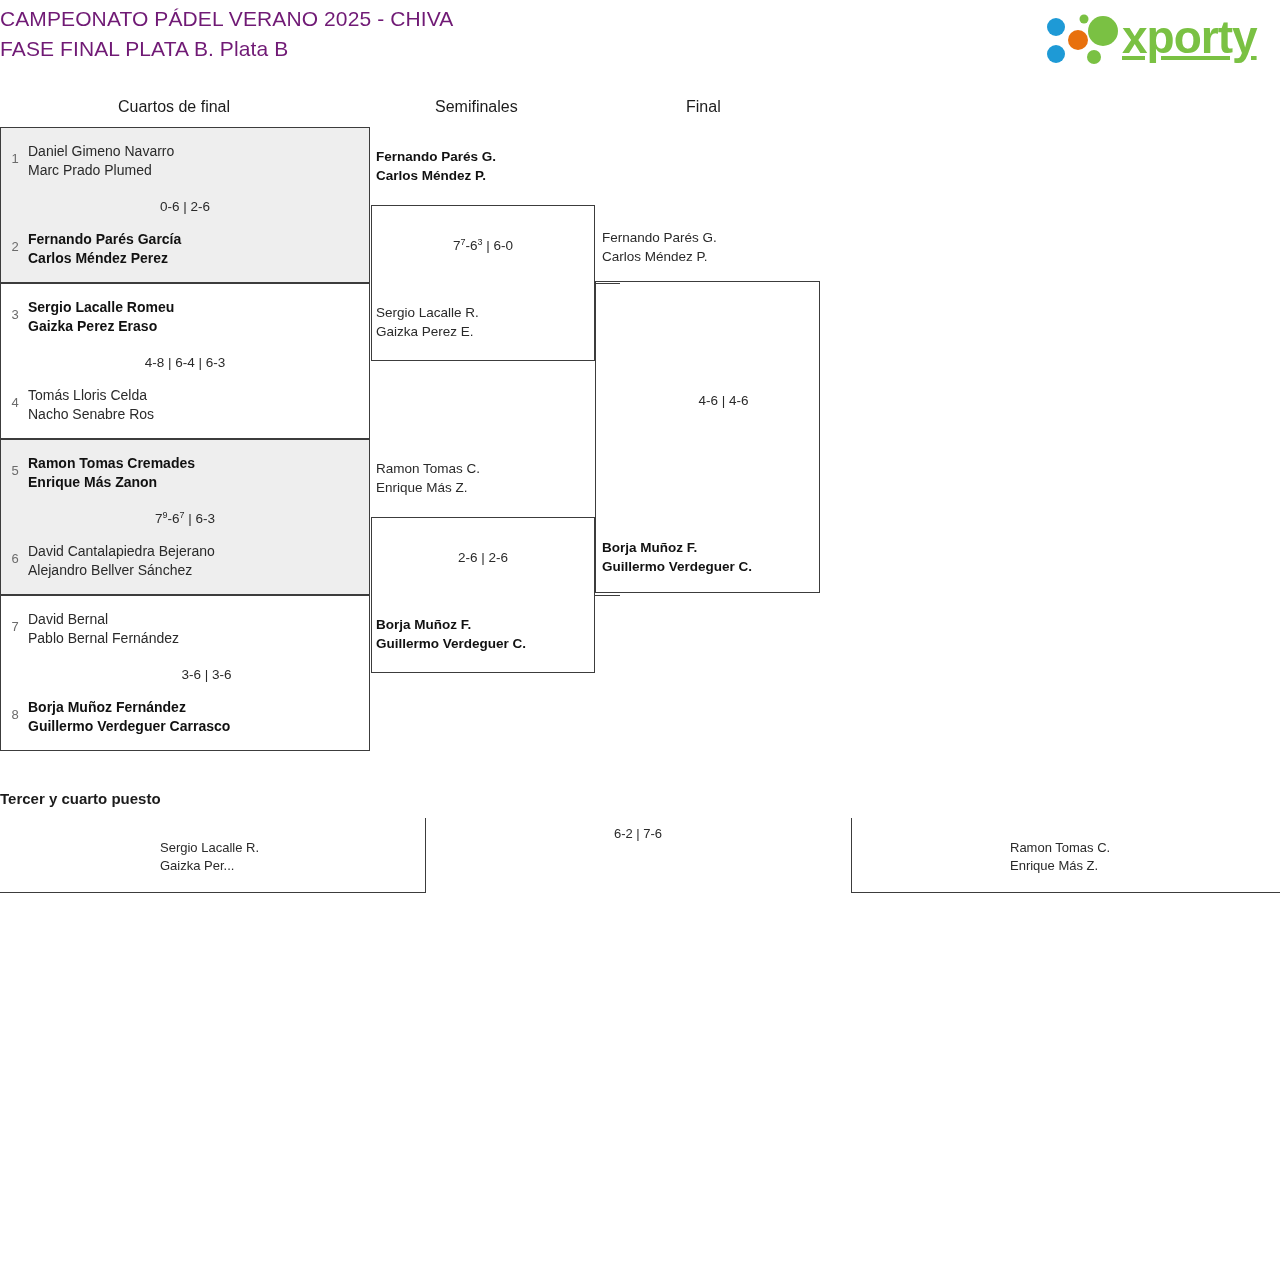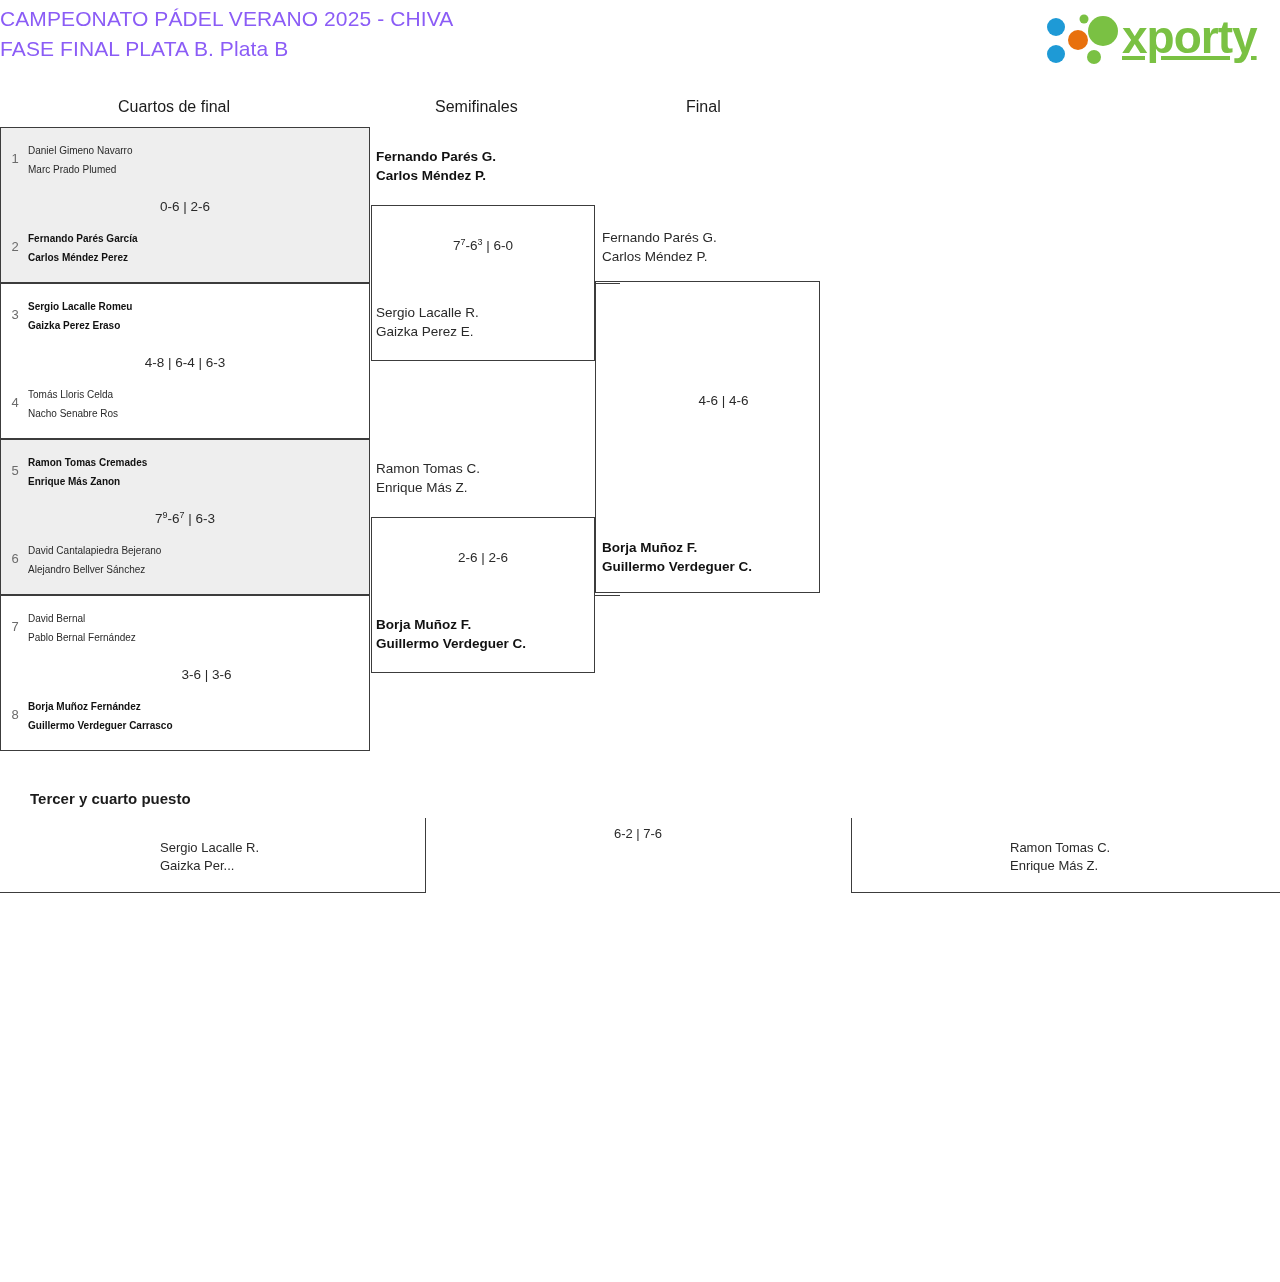--- a/index.html
+++ b/index.html
@@ -8,21 +8,21 @@
     background: #ffffff;
     font-family: "Liberation Sans", sans-serif;
     color: #1a1a1a;
     overflow: hidden;
   }
   .page { position: relative; width: 1280px; height: 1282px; }
 
   
   .title-block { position: absolute; left: 0; top: 4px; }
   .title-line {
-    font-size: 21px; font-weight: 400; color: #8b5cf6;
+    font-size: 21px; font-weight: 400; color: #701a75;
     line-height: 30px; letter-spacing: 0.1px; white-space: nowrap;
   }
   .logo { position: absolute; right: 8px; top: 8px; width: 236px; height: 60px; }
   .logo-dots { position: absolute; left: 8px; top: 6px; width: 78px; height: 50px; }
   .logo-text {
     position: absolute; left: 86px; top: 0px;
     font-size: 46px; font-weight: 700; color: #7ac143;
     letter-spacing: -1px; line-height: 58px; text-decoration: underline;
   }
 
@@ -43,21 +43,21 @@
 
   .team-row { position: absolute; left: 0; width: 100%; height: 42px; }
   .team-row.top { top: 12px; }
   .team-row.bottom { bottom: 12px; }
   .seed {
     position: absolute; left: 7px; top: 11px; width: 14px;
     text-align: center; font-size: 13px; color: #6b6b6b; line-height: 16px;
   }
   .names { position: absolute; left: 27px; top: 2px; }
   .names div {
-    font-size: 10px; line-height: 18.5px; color: #2a2a2a; white-space: nowrap;
+    font-size: 14px; line-height: 18.5px; color: #2a2a2a; white-space: nowrap;
   }
   .names.win div { font-weight: 700; color: #111111; }
 
   .score {
     position: absolute; width: 100%; text-align: center;
     font-size: 13.5px; color: #2a2a2a; line-height: 18px;
   }
   .score sup { font-size: 9px; vertical-align: super; line-height: 0; }
 
   
@@ -225,21 +225,21 @@
   </div>
 
   <div class="br-box" style="left:595px; top:281px; width:225px; height:312px;"></div>
   <div class="score" style="left:595px; top:392px; width:257px;">4-6 | 4-6</div>
 
   <div class="br-label win" style="left:602px; top:539px;">
     <div>Borja Muñoz F.</div>
     <div>Guillermo Verdeguer C.</div>
   </div>
 
-  <div class="third-title" style="left:0px; top:789px;padding-left:30px;">Tercer y cuarto puesto</div>
+  <div class="third-title" style="left:0px; top:789px;">Tercer y cuarto puesto</div>
 
   <div class="third-box-left" style="left:0px; top:818px; width:426px; height:75px;"></div>
   <div class="third-names" style="left:160px; top:839px;">
     <div>Sergio Lacalle R.</div>
     <div>Gaizka Per...</div>
   </div>
 
   <div class="third-score" style="left:538px; top:825px; width:200px;">6-2 | 7-6</div>
 
   <div class="third-box-right" style="left:851px; top:818px; width:429px; height:75px;"></div>

